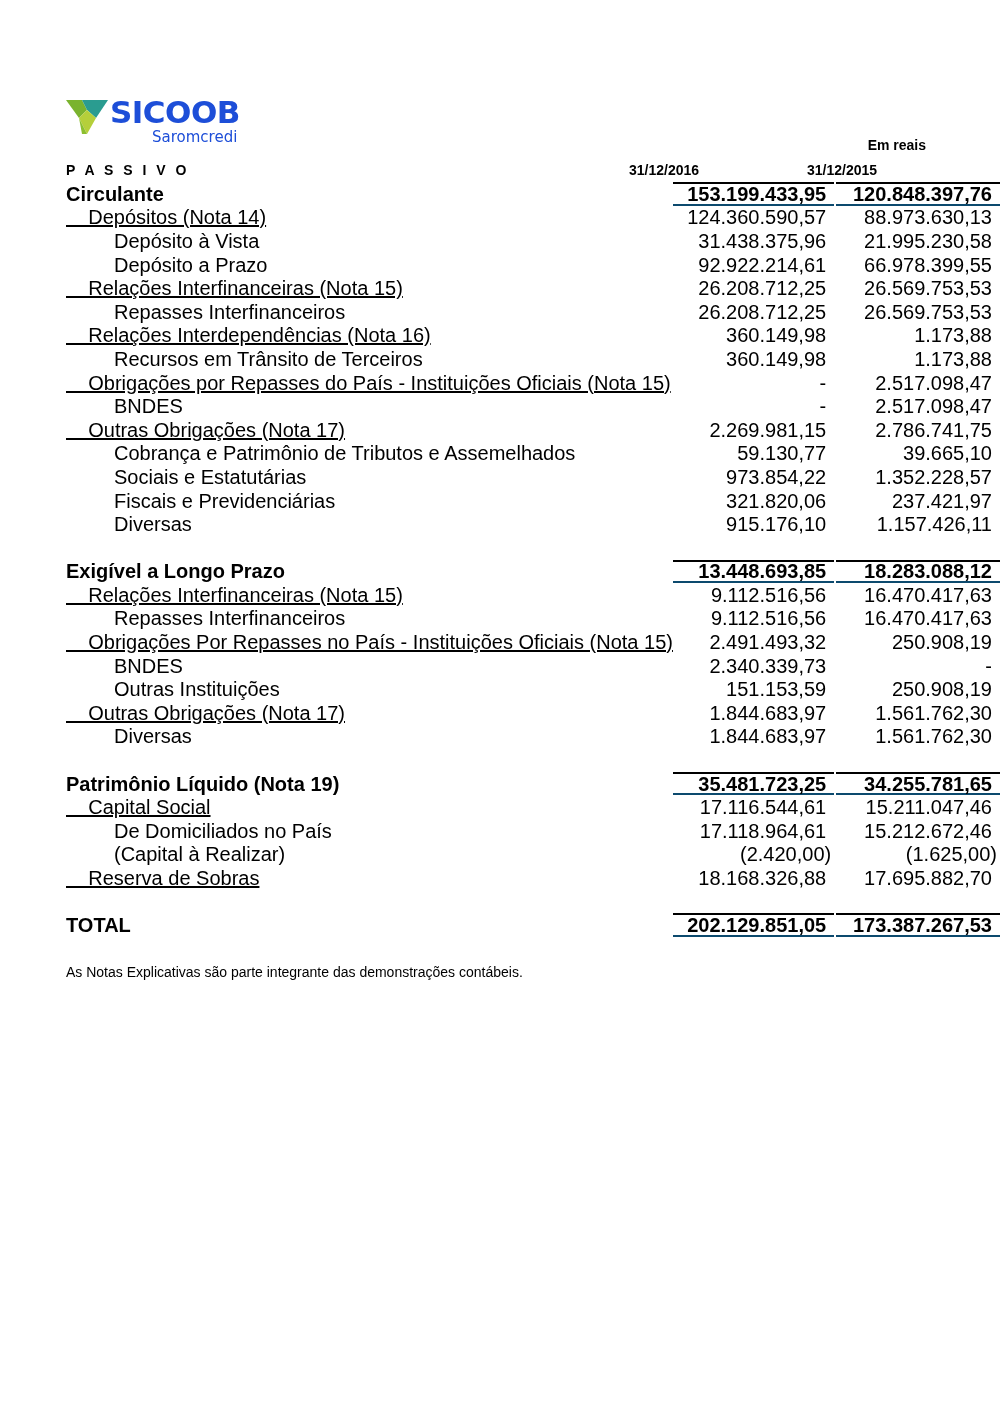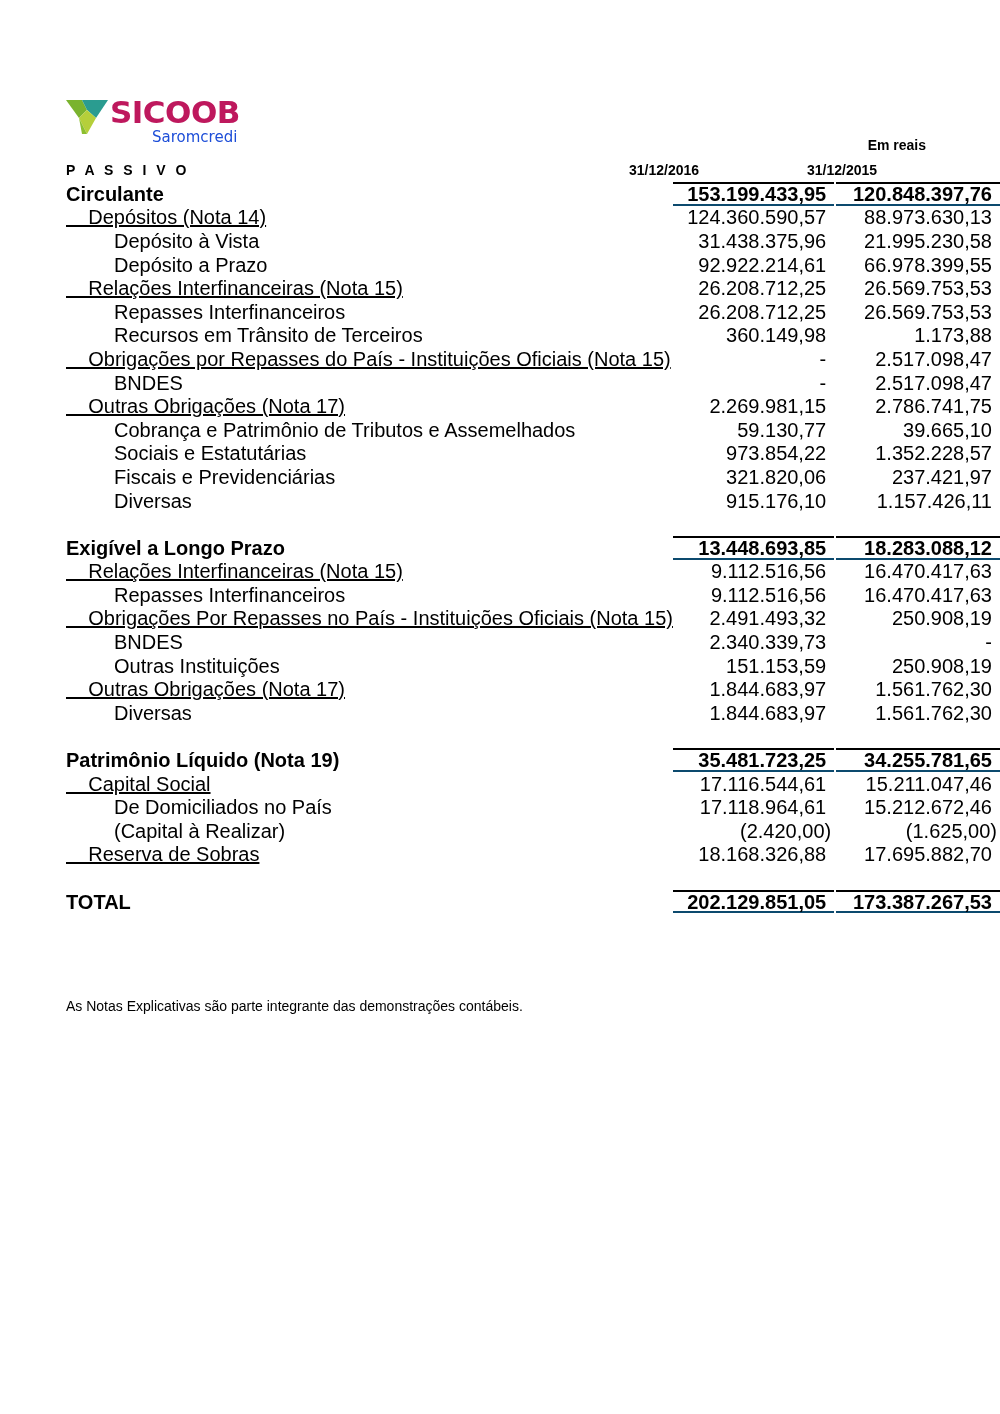--- a/index.html
+++ b/index.html
@@ -1,21 +1,21 @@
 <!DOCTYPE html>
 <html><head>
   <meta charset="utf-8">
   <style>
     html, body { margin: 0; padding: 0; background: #ffffff; }
     body { width: 1000px; height: 1414px; position: relative; font-family: "Liberation Sans", sans-serif; color: #000; }
     .page { position: absolute; left: 0; top: 0; width: 1000px; height: 1414px; }
 
     .logo { position: absolute; left: 66px; top: 98px; width: 180px; height: 52px; }
     .logo svg { position: absolute; left: 0; top: 2px; }
-    .logo .brand { position: absolute; left: 44px; top: -4px; font-family: "DejaVu Sans", sans-serif; font-weight: bold; font-size: 31px; color: #be185d; letter-spacing: -0.5px; }
+    .logo .brand { position: absolute; left: 44px; top: -4px; font-family: "DejaVu Sans", sans-serif; font-weight: bold; font-size: 31px; color: #1d4ed8; letter-spacing: -0.5px; }
     .logo .sub { position: absolute; left: 86px; top: 30px; font-family: "DejaVu Sans", sans-serif; font-weight: normal; font-size: 15px; color: #1d4ed8; }
 
     .unit { position: absolute; right: 74px; top: 137px; font-size: 14px; font-weight: bold; }
 
     .hdr-row { position: absolute; top: 160px; left: 66px; width: 864px; height: 20px; font-size: 14px; font-weight: bold; }
     .hdr-row .title { position: absolute; left: 0; top: 2px; letter-spacing: 3px; }
     .hdr-row .c1 { position: absolute; left: 512px; width: 172px; text-align: center; top: 2px; }
     .hdr-row .c2 { position: absolute; left: 688px; width: 176px; text-align: center; top: 2px; }
 
     table.bal { position: absolute; top: 182px; left: 66px; border-collapse: separate; border-spacing: 0; font-size: 20px; }
@@ -24,21 +24,21 @@
     td.v1 { width: 172px; text-align: right; padding-right: 8px !important; box-sizing: border-box; }
     td.gap { width: 4px; }
     td.v2 { width: 176px; text-align: right; padding-right: 8px !important; box-sizing: border-box; }
     tr.section td { font-weight: bold; }
     tr.section td.v1, tr.section td.v2 { border-top: 2px solid #000; border-bottom: 2px solid #0c4a6e; }
     tr.group td.lbl span { text-decoration: underline; white-space: pre; }
     tr.item td.lbl { padding-left: 48px; }
     tr.blank td { height: 23.6px; }
     td.paren { padding-right: 3px !important; }
 
-    .footnote { position: absolute; left: 66px; top: 964px; font-size: 14px; margin-top: 34px; }
+    .footnote { position: absolute; left: 66px; top: 964px; font-size: 14px; }
   </style>
 </head>
 <body>
 
 <div class="page">
 
   <div class="logo">
     <svg width="42" height="36" viewBox="0 0 42 36">
       <polygon points="0,0 16,0 21,10 13,18" fill="#7ab32e"></polygon>
       <polygon points="16,0 42,0 30,18 21,10" fill="#2a9c90"></polygon>
@@ -88,20 +88,26 @@
           <td class="v1">26.208.712,25</td>
           <td class="gap"></td>
           <td class="v2">26.569.753,53</td>
         </tr>
         <tr class="item">
           <td class="lbl">Repasses Interfinanceiros</td>
           <td class="v1">26.208.712,25</td>
           <td class="gap"></td>
           <td class="v2">26.569.753,53</td>
         </tr>
+        <tr class="group">
+          <td class="lbl"><span>    Relações Interdependências (Nota 16)</span></td>
+          <td class="v1">360.149,98</td>
+          <td class="gap"></td>
+          <td class="v2">1.173,88</td>
+        </tr>
         <tr class="item">
           <td class="lbl">Recursos em Trânsito de Terceiros</td>
           <td class="v1">360.149,98</td>
           <td class="gap"></td>
           <td class="v2">1.173,88</td>
         </tr>
         <tr class="group">
           <td class="lbl"><span>    Obrigações por Repasses do País - Instituições Oficiais (Nota 15)</span></td>
           <td class="v1">-</td>
           <td class="gap"></td>

